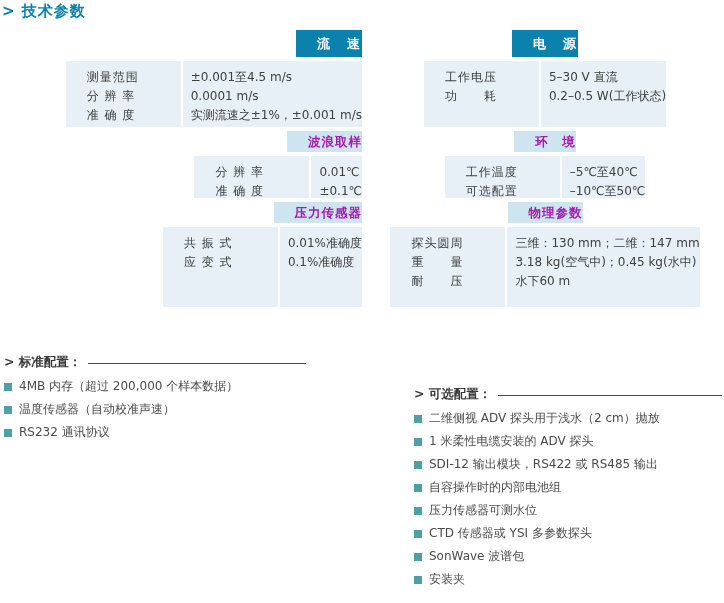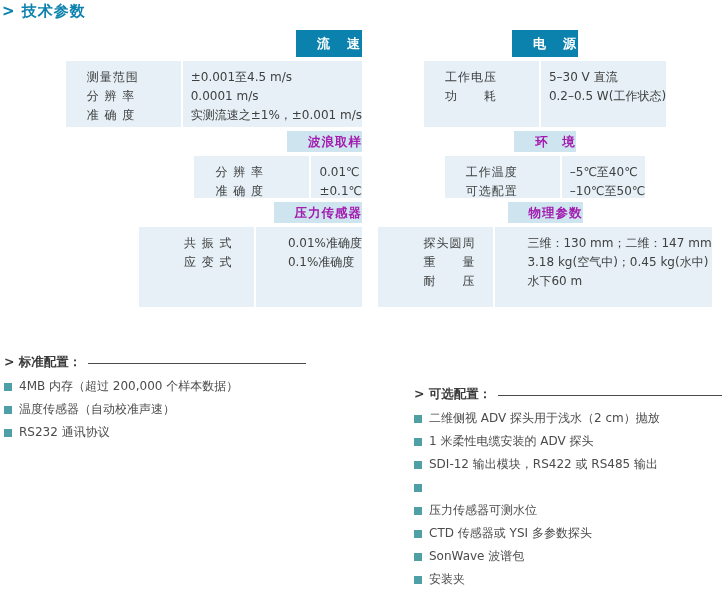--- a/index.html
+++ b/index.html
@@ -15,21 +15,21 @@
   .col-right { width:354px;align-items:center; }
 
   .sec-header { flex:none; margin-bottom:4px; }
   .sec-header.dark  { height:27px; line-height:27px; background:#0b81ae; color:#ffffff; font-size:13px; font-weight:bold; padding-left:21px; letter-spacing:2px; }
   .sec-header.light { height:21px; line-height:21px; background:#cee4ee; color:#a21caf; font-size:12.5px; font-weight:bold; padding-left:21px; letter-spacing:1px; }
 
   .sec-body { position:relative; background:#e6f0f6; margin-bottom:4px; padding-top:7px; }
   .sec-body::after { content:""; position:absolute; left:115px; top:0; bottom:0; width:2px; background:#fff; }
   .sb1 { height:66px; }
   .sb2 { height:42px; }
-  .sb3 { height:80px; margin-bottom:0;padding-left:24px; }
+  .sb3 { height:80px; margin-bottom:0; }
 
   .spec-row { display:flex; line-height:19px; font-size:12px; color:#3f4040; }
   .spec-row .lbl { width:112px; padding-left:21px; flex:none; letter-spacing:1px; }
   .spec-row .val { flex:1; padding-left:13px; }
 
   .list-block { position:absolute; }
   .list-left  { top:354px; left:4px;  width:302px; }
   .list-right { top:386px; left:414px; width:308px; }
   .list-head { display:flex; align-items:center; font-size:12.5px; font-weight:bold; color:#3a3a3a; height:16px; }
   .list-head .rule { flex:1; border-top:1px solid #4a4a4a; margin-left:7px; margin-top:2px; }
@@ -162,20 +162,21 @@
     <div class="list-item">
       <span class="bullet"></span>
       <span>1 米柔性电缆安装的 ADV 探头</span>
     </div>
     <div class="list-item">
       <span class="bullet"></span>
       <span>SDI-12 输出模块，RS422 或 RS485 输出</span>
     </div>
     <div class="list-item">
       <span class="bullet"></span>
+      <span>自容操作时的内部电池组</span>
     </div>
     <div class="list-item">
       <span class="bullet"></span>
       <span>压力传感器可测水位</span>
     </div>
     <div class="list-item">
       <span class="bullet"></span>
       <span>CTD 传感器或 YSI 多参数探头</span>
     </div>
     <div class="list-item">

